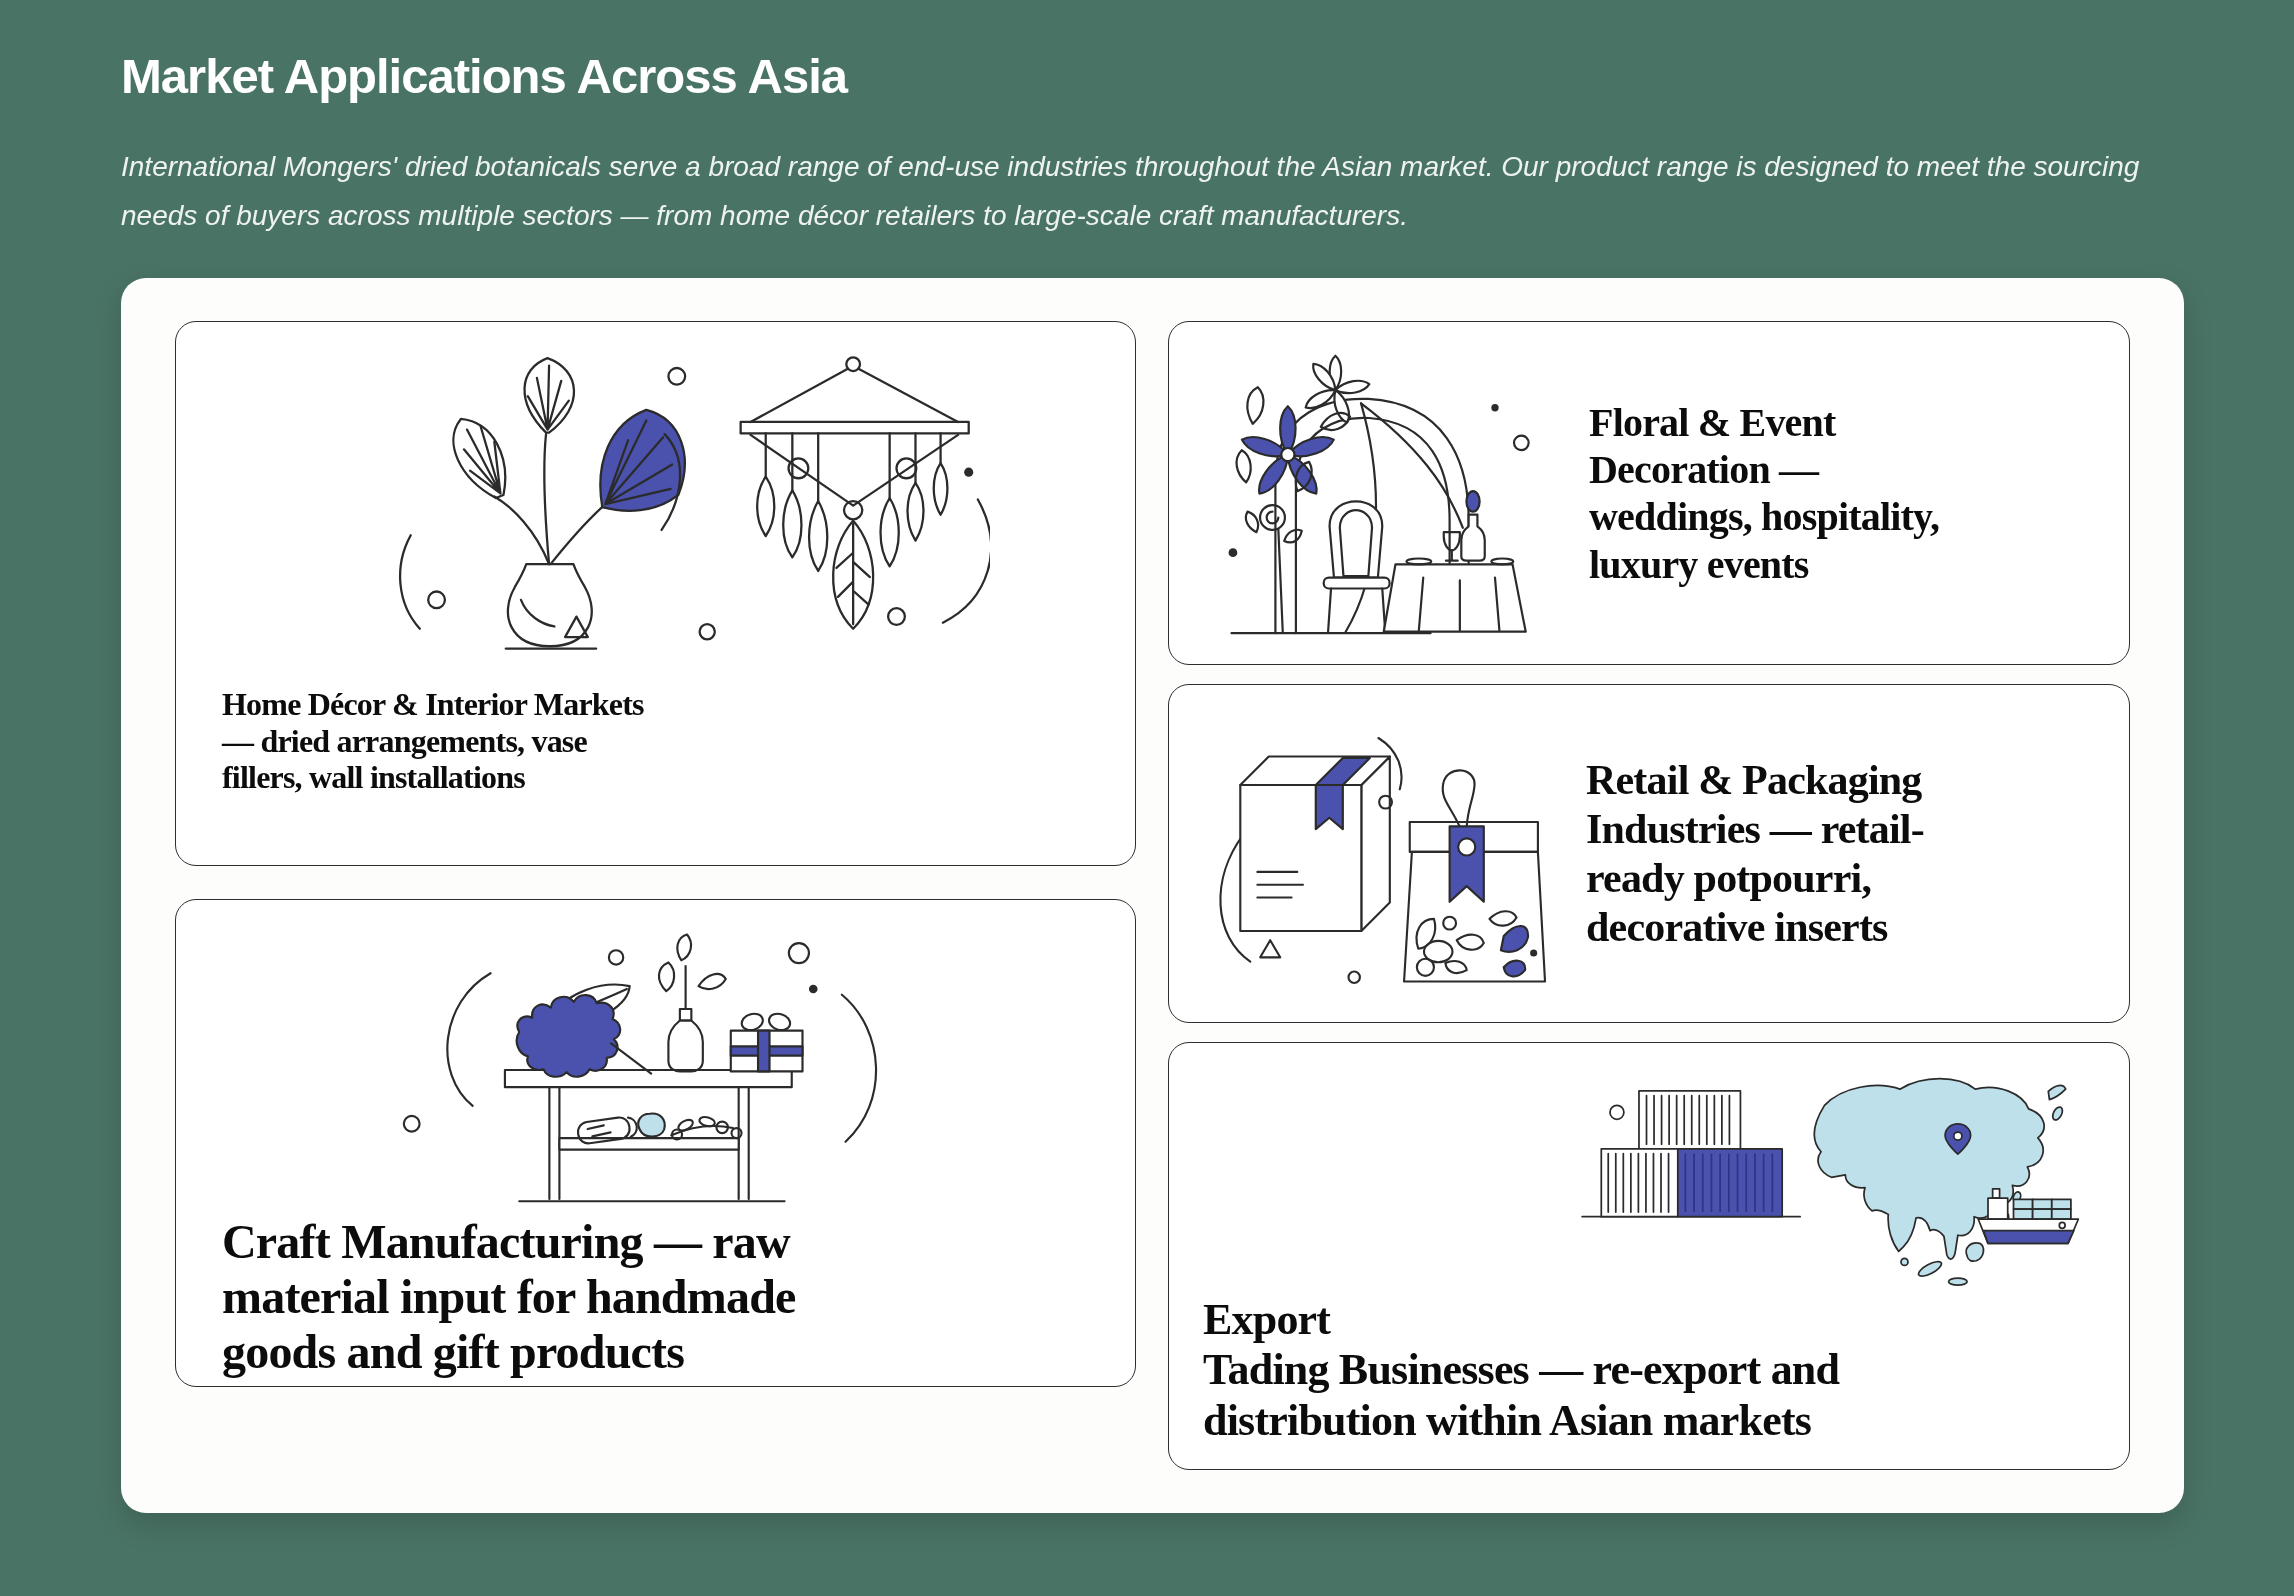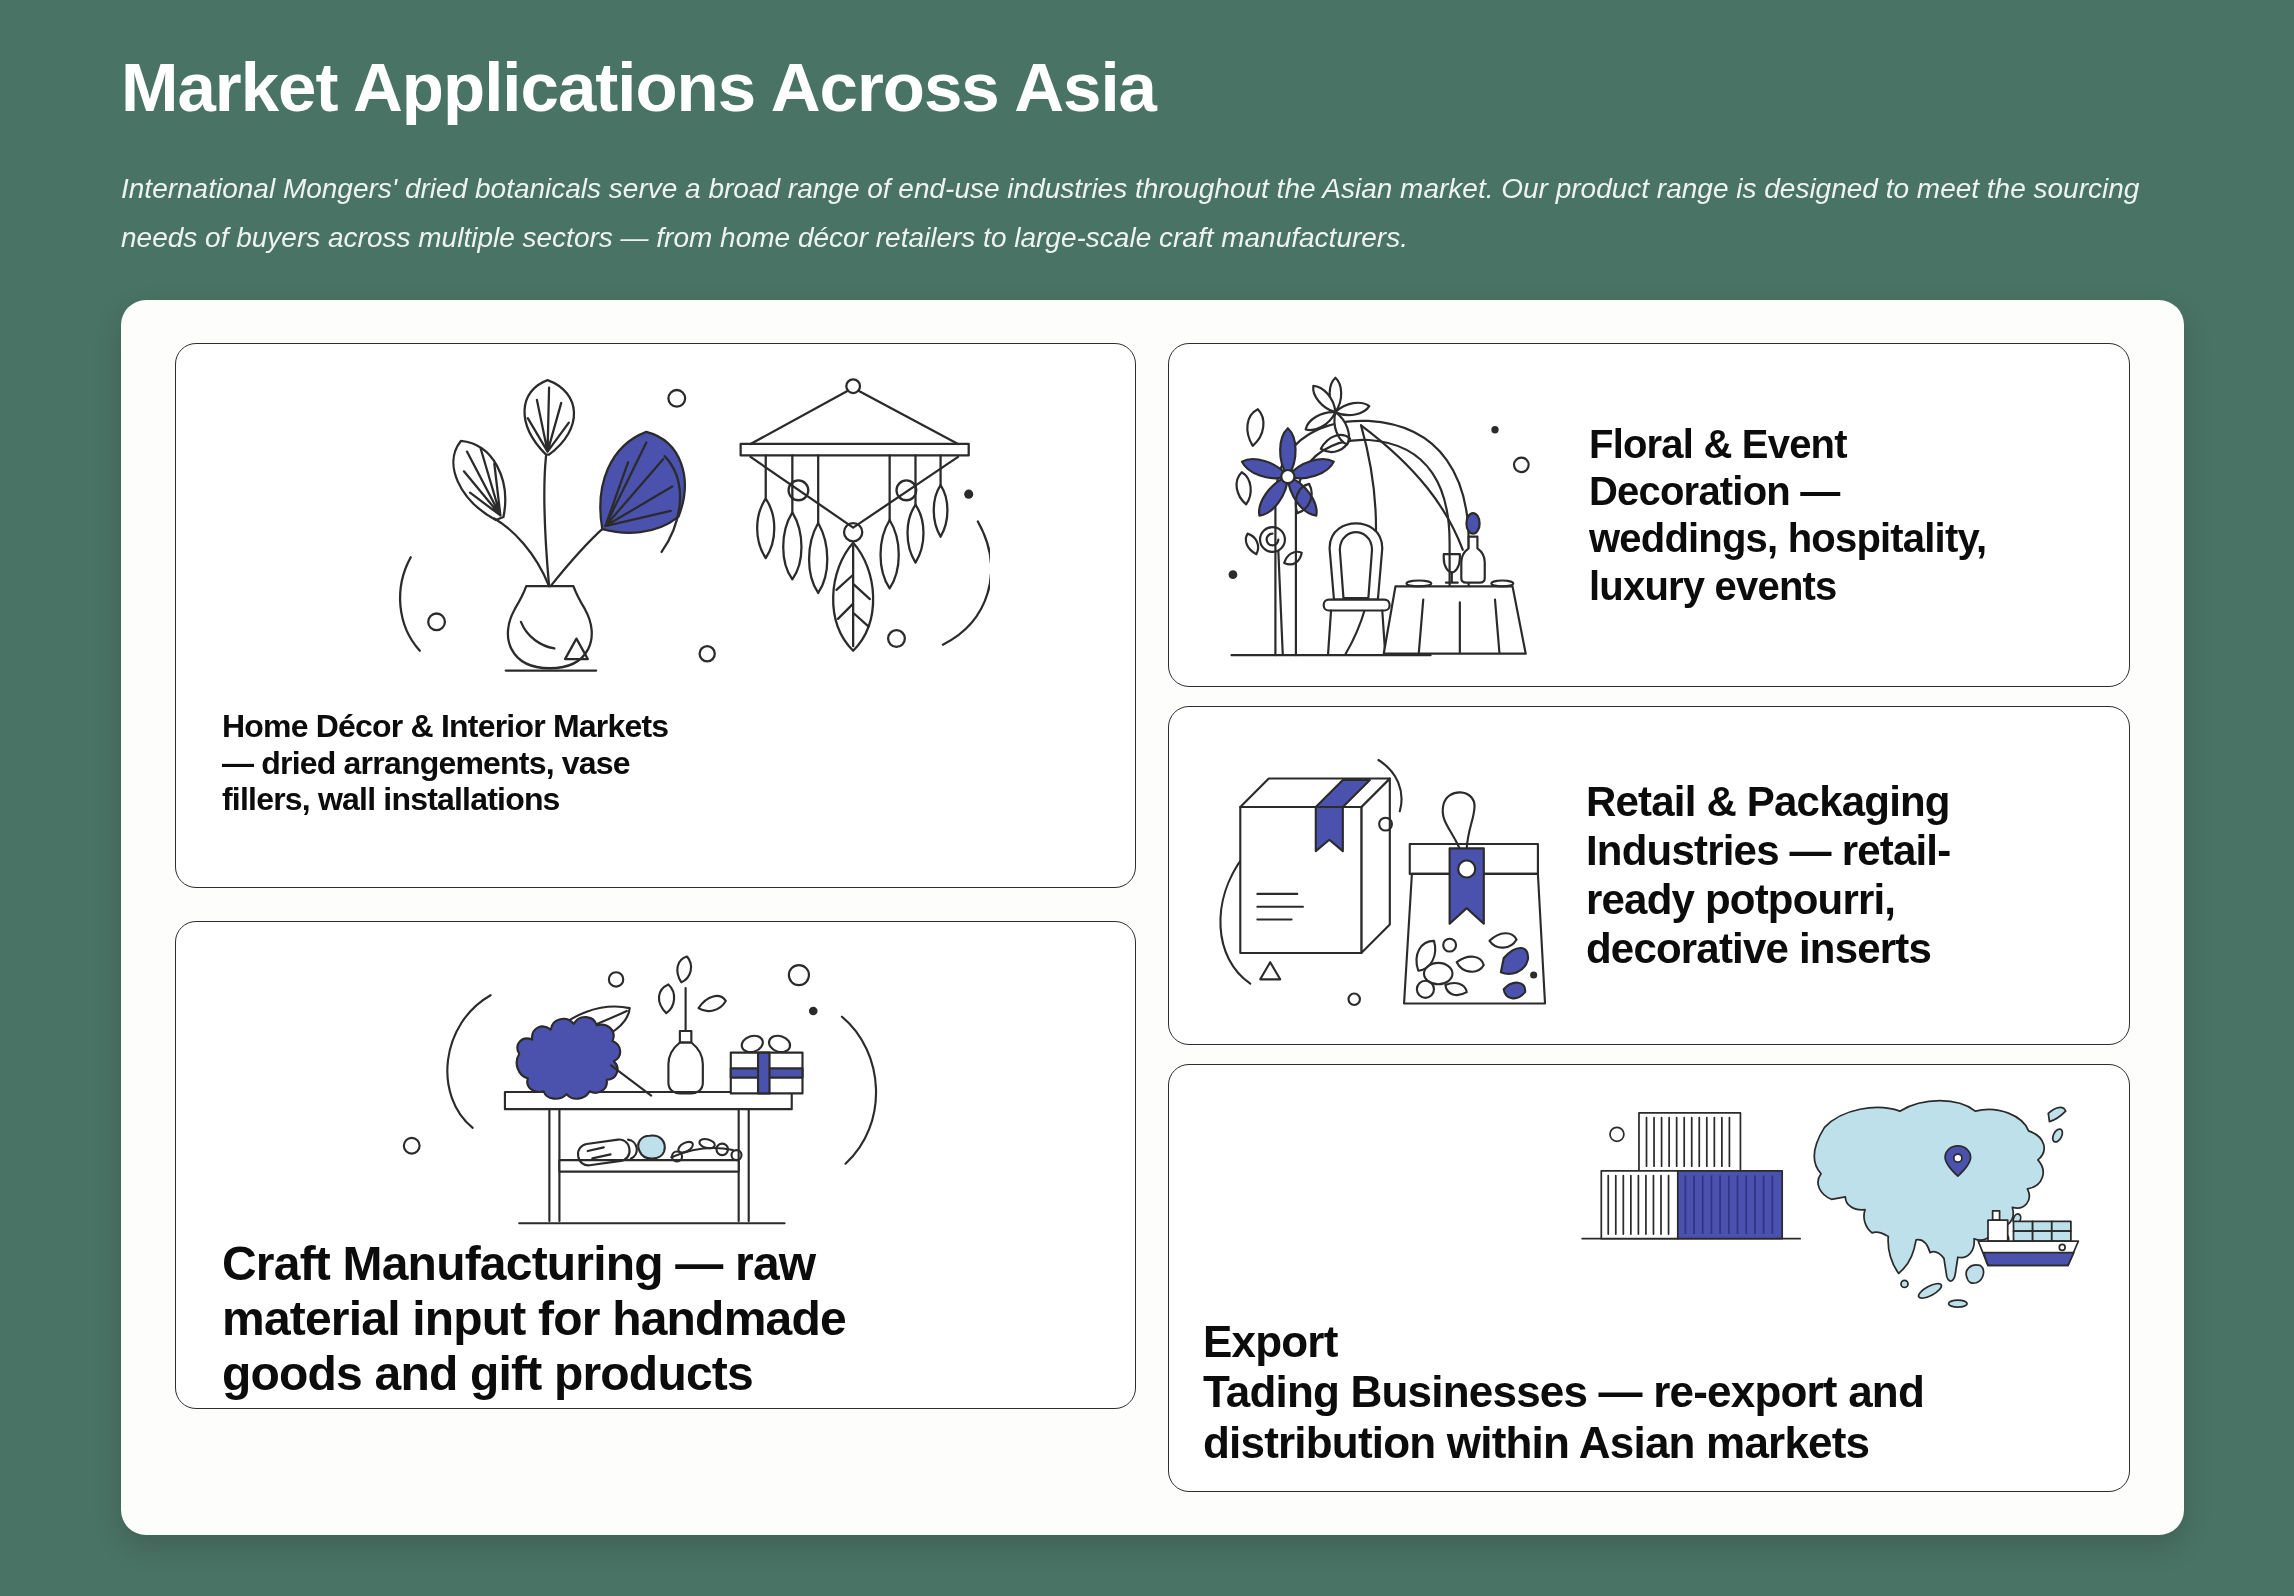--- a/index.html
+++ b/index.html
@@ -18,21 +18,21 @@
   *{box-sizing:border-box}
   html,body{margin:0;padding:0}
   body{
     width:2294px;height:1596px;overflow:hidden;
     background:var(--page-bg);
     font-family:"Liberation Sans","DejaVu Sans",sans-serif;
   }
   .page{padding:50px 110px 0 121px}
   .page-title{
     margin:0;color:var(--title-color);
-    font-size:69px;font-weight:700;letter-spacing:-1px;line-height:1.1;
+    font-size:49px;font-weight:700;letter-spacing:-1px;line-height:1.1;
   }
   .page-desc{
     margin:38px 0 0 0;color:var(--body-color);
     font-size:28px;line-height:1.76;max-width:2036px;font-weight:400;font-style:italic;
   }
   .panel{
     margin-top:38px;width:2063px;
     background:var(--panel-bg);border-radius:25px;
     padding:43px 54px;display:flex;gap:32px;
     box-shadow:0 11.5px 29px rgba(0,0,0,.15);
@@ -40,21 +40,21 @@
   .col{display:flex;flex-direction:column}
   .col-left{width:961px;flex:none}
   .col-right{flex:1}
   .card{
     background:var(--card-bg);
     border:1.9px solid var(--card-border);
     border-radius:21px;position:relative;overflow:hidden;
   }
   .card-title{
     margin:0;color:var(--card-text);font-weight:700;
-    letter-spacing:-0.8px;white-space:pre-line;
+    letter-spacing:-0.8px;white-space:pre-line;font-family:Liberation Serif, serif;
   }
   
   .card-home{height:545px;margin-bottom:32.5px}
   .card-home .illus{width:669px;margin:27px auto 0}
   .card-home .card-title{font-size:32px;line-height:1.14;margin:10px 0 0 46px;max-width:841px}
   
   .card-craft{height:488px}
   .card-craft .illus{width:631px;margin:23px auto 0}
   .card-craft .card-title{font-size:48px;line-height:1.14;margin:5.7px 0 0 46px;max-width:841px}
   

